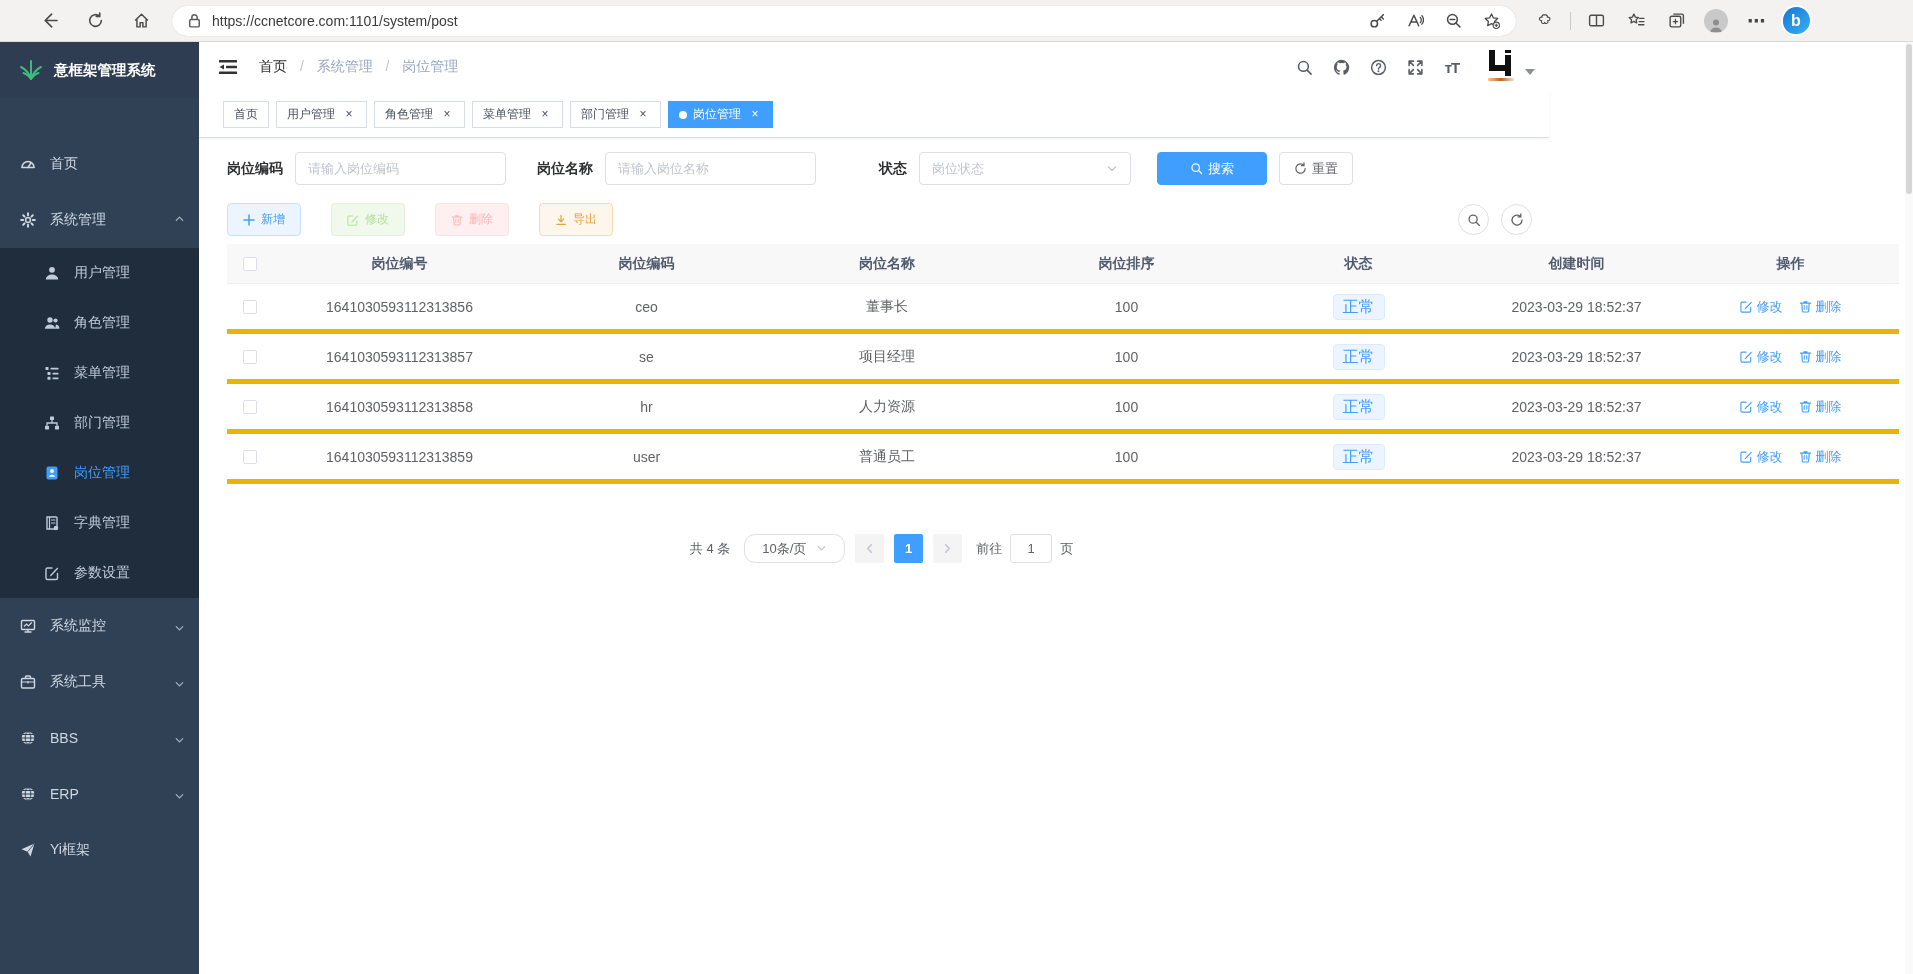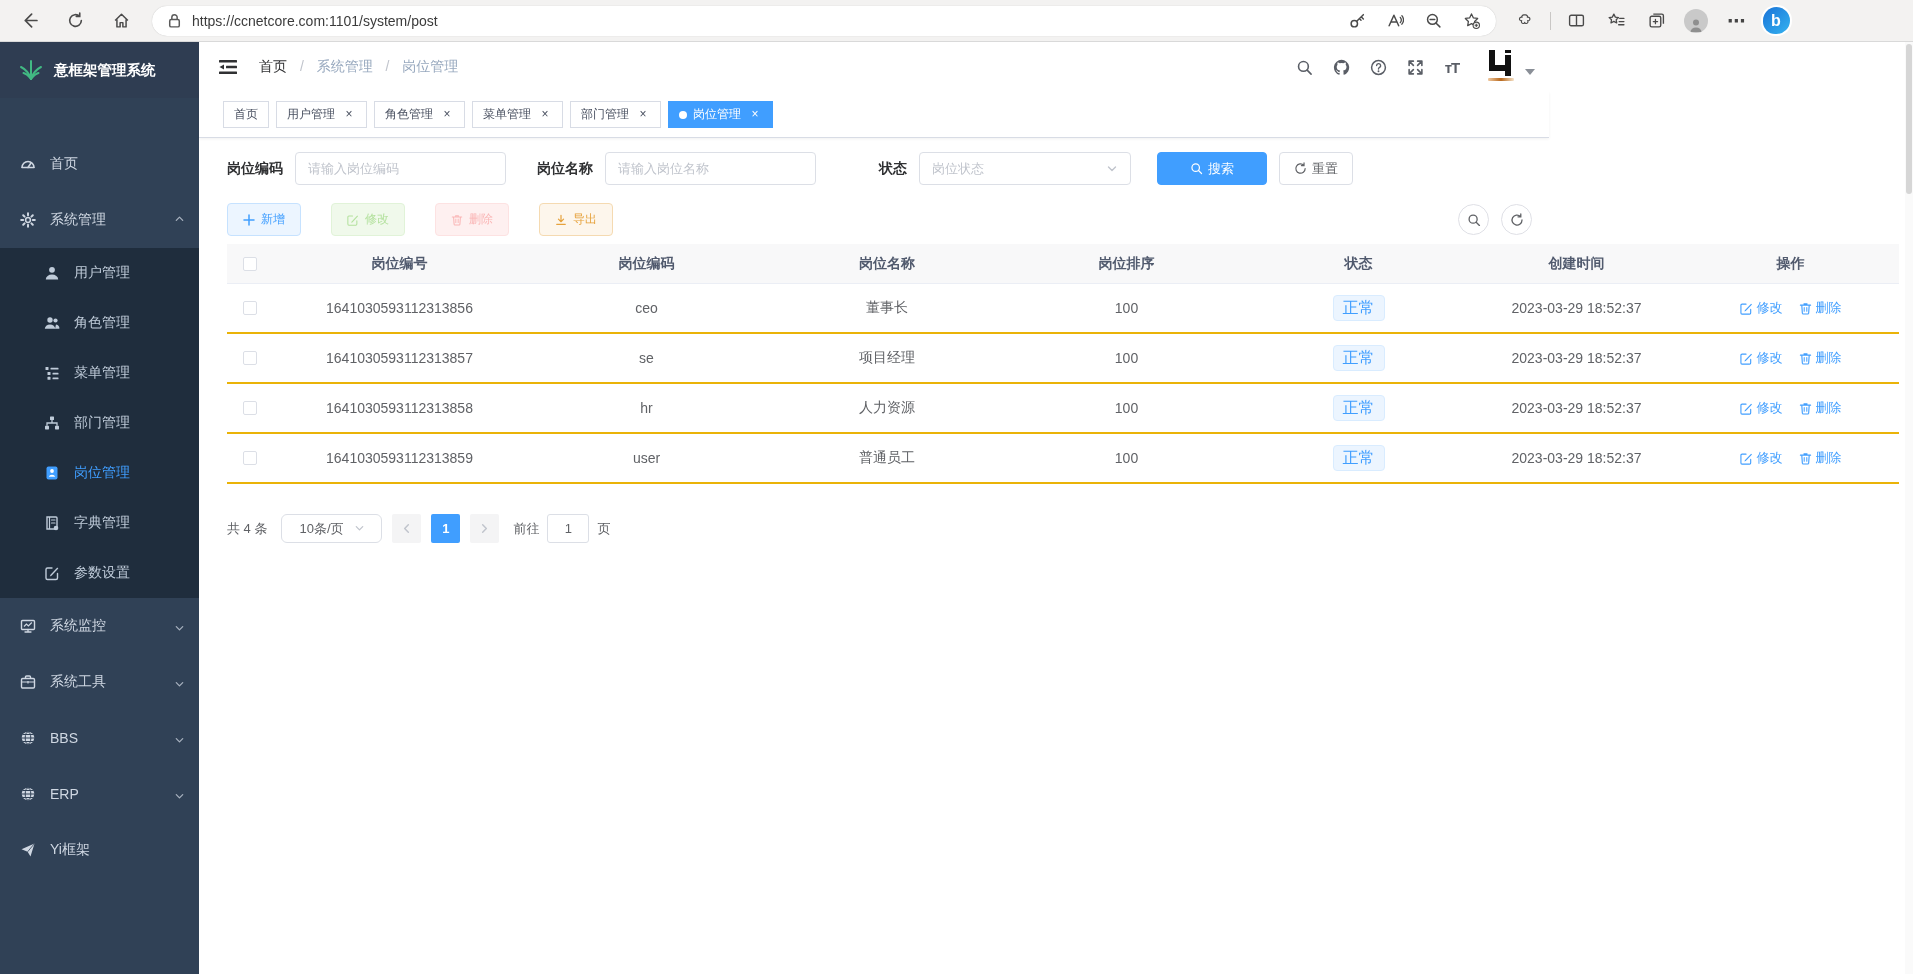--- a/index.html
+++ b/index.html
@@ -1,20 +1,20 @@
 <!DOCTYPE html>
 <html><head>
 <meta charset="utf-8">
 <style>
   * { margin:0; padding:0; box-sizing:border-box; }
   html,body { width:1913px; height:974px; overflow:hidden; font-family:"Liberation Sans","DejaVu Sans",sans-serif; background:#fff; }
   .page { position:relative; width:1913px; height:974px; }
 
   
-  .browser-bar { position:absolute; top:0; left:0; width:1913px; height:42px; background:#f3f2f1; display:flex; align-items:center; border-bottom:1px solid #d9d9d9; }
+  .browser-bar { position:absolute; top:0; left:0; width:1913px; height:42px; background:#f3f2f1; display:flex; align-items:center; border-bottom:1px solid #d9d9d9;padding-left:20px; }
   .bicon { width:34px; height:30px; display:flex; align-items:center; justify-content:center; color:#4a4a4a; flex:0 0 auto; border-radius:4px; cursor:pointer; }
   .bicon svg { width:17px; height:17px; }
   .url-pill { height:30px; flex:0 0 1344px; margin-left:14px; background:#fff; border-radius:15px; box-shadow:0 0 1px rgba(0,0,0,.25); display:flex; align-items:center; padding:0 8px 0 12px; }
   .url-text { flex:1; font-size:14px; color:#3b3b3b; margin-left:8px; white-space:nowrap; overflow:hidden; }
   .pill-icons { display:flex; align-items:center; gap:4px; }
   .outer-icons { display:flex; align-items:center; gap:6px; margin-left:12px; }
   .vdiv { width:1px; height:18px; background:#c9c7c5; margin:0 2px; }
   .avatar-circle { width:24px; height:24px; border-radius:50%; background:#c9c9c9; display:flex; align-items:flex-end; justify-content:center; overflow:hidden; }
   .avatar-circle svg { width:16px; height:16px; }
   .bing-logo { width:27px; height:27px; border-radius:50% 50% 50% 45%; background:linear-gradient(135deg,#1a73d8,#35b3f0); color:#fff; font-weight:bold; font-size:16px; display:flex; align-items:center; justify-content:center; box-shadow:0 0 0 2px #fff; }
@@ -86,40 +86,40 @@
   .btn-add { color:#409eff; background:#ecf5ff; border-color:#c6e2ff; margin-right:30px; }
   .btn-edit { color:#b3e19d; background:#f0f9eb; border-color:#e1f3d8; margin-right:30px; cursor:not-allowed; }
   .btn-del { color:#fab6b6; background:#fef0f0; border-color:#fde2e2; margin-right:30px; cursor:not-allowed; }
   .btn-export { color:#e6a23c; background:#fdf6ec; border-color:#f5dab1; }
   .tool-circles { position:absolute; right:4px; display:flex; gap:12px; }
   .circle-btn { width:31px; height:31px; border-radius:50%; border:1px solid #dfe0e6; background:#fff; display:flex; align-items:center; justify-content:center; color:#606266; cursor:pointer; }
   .circle-btn svg { width:14px; height:14px; }
 
   
   .table { margin-top:8px; width:1672px; }
-  .trow { display:flex; align-items:center; border-bottom:2px solid #eab308; height:50px; font-size:14px; color:#606266; background:#fff; }
+  .trow { display:flex; align-items:center; border-bottom:5px solid #eab308; height:50px; font-size:14px; color:#606266; background:#fff; }
   .trow.thead { background:#f8f8f9; color:#515a6e; font-weight:bold; height:40px; border-bottom:1px solid #ebeef5; }
   .tc { text-align:center; overflow:hidden; white-space:nowrap; }
   .c-check { flex:0 0 46px; display:flex; align-items:center; justify-content:center; }
   .c-id { flex:0 0 253px; }
   .c-code { flex:0 0 241px; }
   .c-name { flex:0 0 240px; }
   .c-sort { flex:0 0 239px; }
   .c-status { flex:0 0 225px; }
   .c-created { flex:0 0 211px; }
   .c-ops { flex:1; display:flex; align-items:center; justify-content:center; gap:16px; }
   .checkbox { width:14px; height:14px; border:1px solid #dcdfe6; border-radius:2px; background:#fff; display:inline-block; cursor:pointer; }
   .badge { display:inline-block; background:#ecf5ff; border:1px solid #d9ecff; color:#409eff; font-size:16px; padding:4px 9px; border-radius:4px; line-height:1; }
   .oplink { color:#409eff; font-size:13px; display:inline-flex; align-items:center; gap:4px; cursor:pointer; text-decoration:none; }
   .oplink svg { width:13px; height:13px; }
 
   
-  .pagination { display:flex; align-items:center; justify-content:flex-start; margin-top:30px; gap:10px; font-size:13px; color:#606266; padding-right:0; }
+  .pagination { display:flex; align-items:center; justify-content:center; margin-top:50px; gap:10px; font-size:13px; color:#606266; padding-right:0; }
   .pg-total { margin-right:4px; }
-  .pg-size { width:101px; height:29px; border:1px solid #dcdfe6; border-radius:6px; display:flex; align-items:center; justify-content:center; gap:10px; cursor:pointer; color:#606266; background:#fff; }
+  .pg-size { width:101px; height:29px; border:1px solid #dcdfe6; border-radius:11px; display:flex; align-items:center; justify-content:center; gap:10px; cursor:pointer; color:#606266; background:#fff; }
   .pg-size svg { width:11px; height:11px; color:#c0c4cc; }
   .pg-btn { width:29px; height:29px; background:#f4f4f5; border-radius:2px; display:flex; align-items:center; justify-content:center; color:#c0c4cc; cursor:pointer; font-size:13px; }
   .pg-btn svg { width:11px; height:11px; }
   .pg-num { width:29px; height:29px; border-radius:2px; background:#409eff; color:#fff; font-weight:bold; display:flex; align-items:center; justify-content:center; cursor:pointer; }
   .pg-goto { display:flex; align-items:center; gap:8px; margin-left:4px; }
   .pg-input { width:42px; height:29px; border:1px solid #dcdfe6; border-radius:3px; text-align:center; font-size:13px; color:#606266; outline:none; font-family:inherit; }
 
   
   .scroll-strip { position:absolute; right:0; top:42px; width:8px; height:932px; background:#fafafa; }
   .scroll-thumb { position:absolute; top:2px; left:1px; width:6px; height:150px; background:#d6d6d6; border-radius:3px; }

